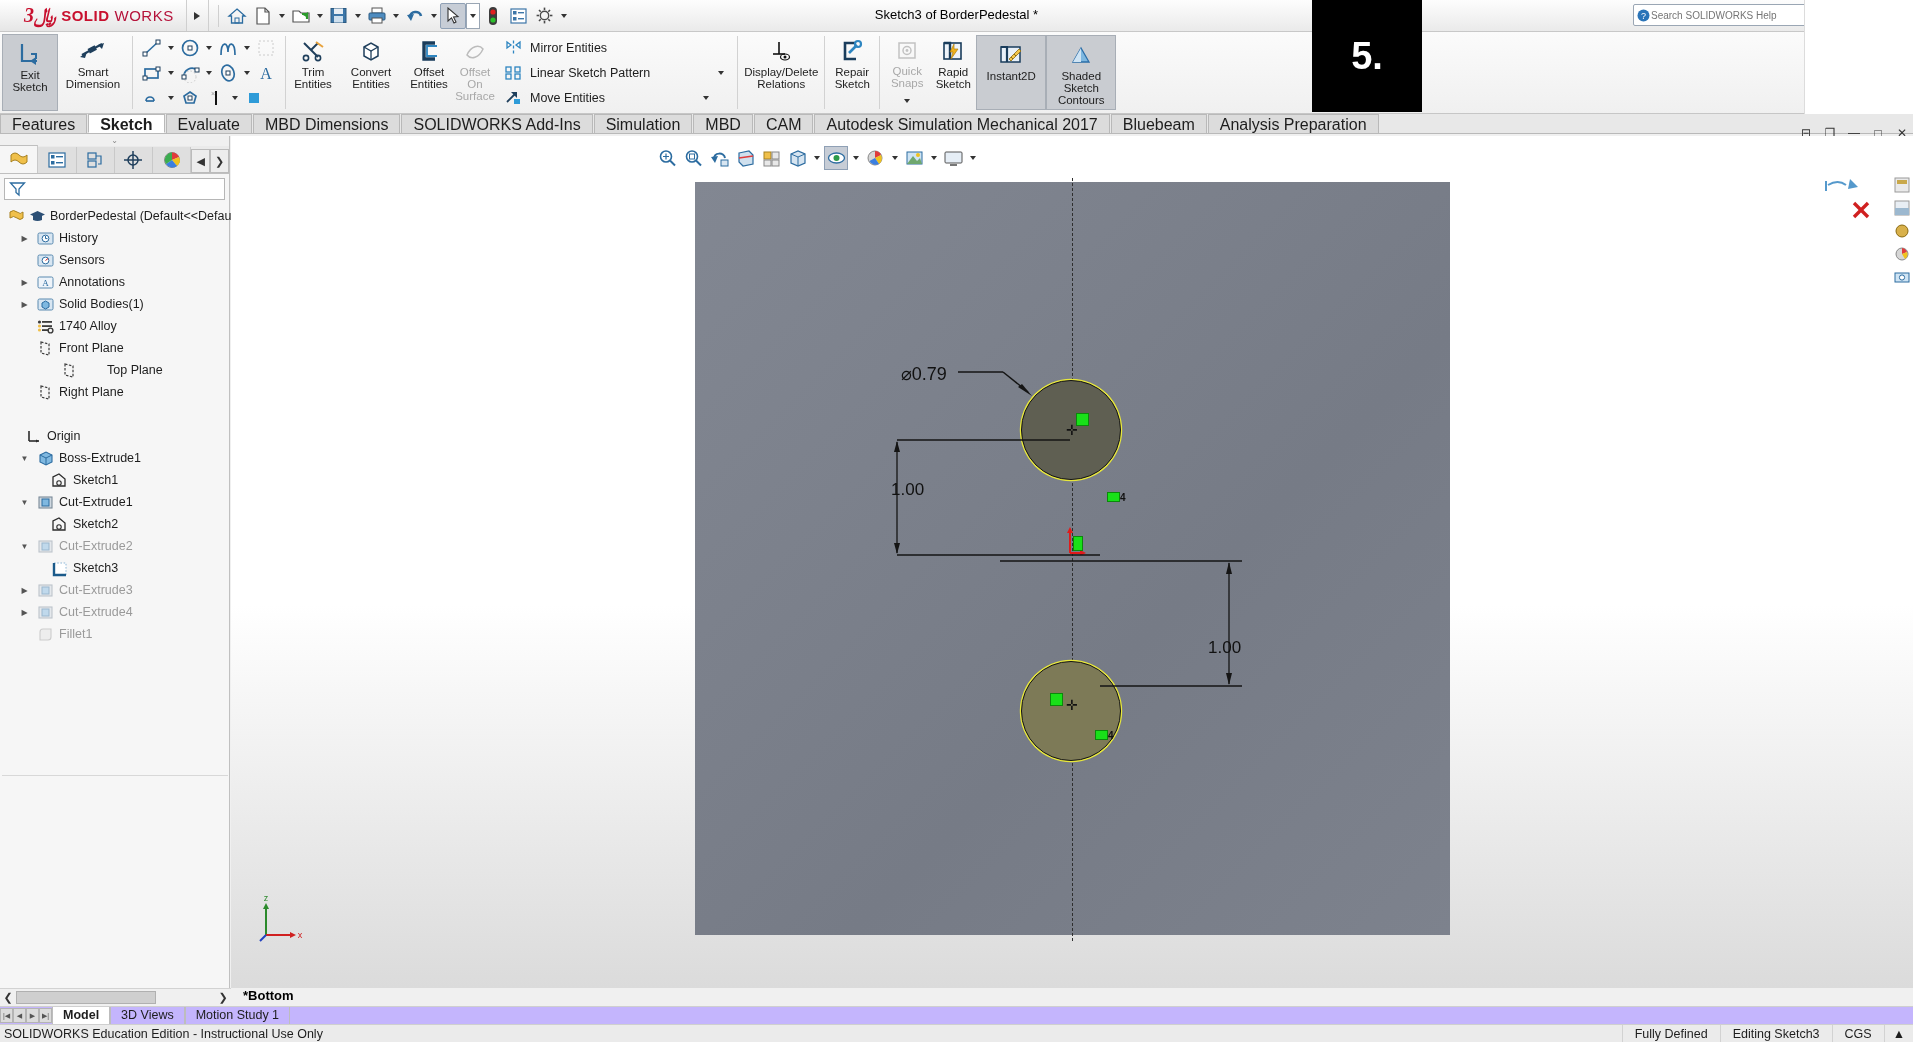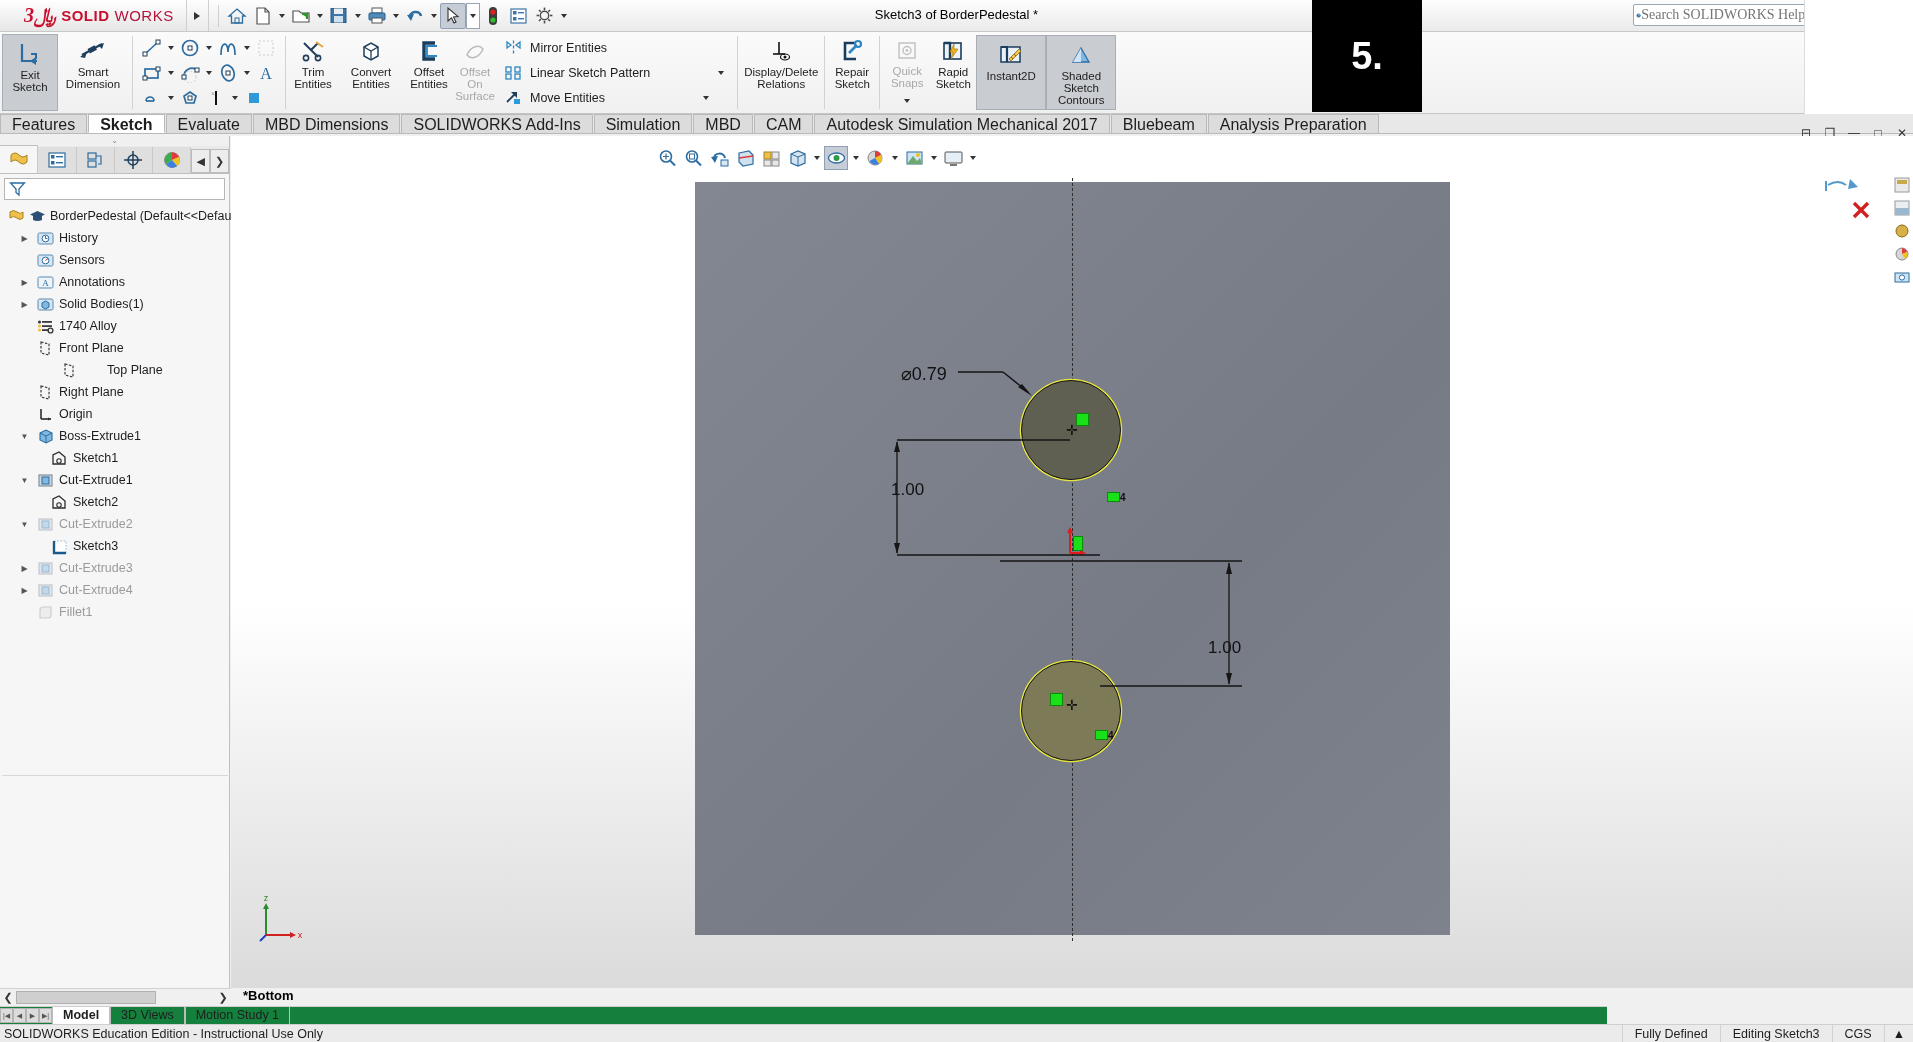--- a/index.html
+++ b/index.html
@@ -31,22 +31,22 @@
                   border-right:3.5px solid transparent; }
   .caret.boxed { border:1px solid #9aa6b4; background:#fff; height:26px; width:14px;}
   .vsep { width:1px; height:22px; background:#cfcfcf; margin:0 5px; }
   .doctitle { position:absolute; left:0; top:0; width:1913px; height:30px; line-height:30px;
               text-align:center; font-size:13px; color:#000; pointer-events:none; }
 
   
   .searchwrap { position:absolute; right:80px; top:4px; width:200px; height:22px;
                 border:1px solid #9aa6b4; background:#fff; display:flex; align-items:center;
                 padding:0 2px; border-radius:2px;}
-  .searchwrap input { border:0; outline:0; flex:1; font-size:14px; color:#444;
-                      font-family:Liberation Serif, serif; }
+  .searchwrap input { border:0; outline:0; flex:1; font-size:10px; color:#444;
+                      font-family:Liberation Sans, sans-serif; }
   .qmark { position:absolute; right:10px; top:5px; font-size:19px; color:#1a5fa8; }
   .usericon { position:absolute; right:38px; top:7px; }
 
   
   .numbox { position:absolute; left:1312px; top:0px; width:110px; height:112px;
             background:#000; color:#fff; font-size:38px; font-weight:bold;
             display:flex; align-items:center; justify-content:center;
             font-family:"Liberation Sans", sans-serif; }
   .whitebox { position:absolute; left:1804px; top:0px; width:109px; height:115px;
               background:#fff; border-left:1px solid #dcdcdc; }
@@ -138,22 +138,22 @@
   
   .rtools { position:absolute; right:0; top:170px; width:22px;
             display:flex; flex-direction:column; gap:3px; align-items:center; }
   .rtool { width:20px; height:20px; display:flex; align-items:center; justify-content:center;}
 
   
   .hscroll { position:absolute; left:0; top:988px; width:231px; height:18px;
              background:#f0f0f0; border-top:1px solid #d2d2d2; display:flex; align-items:center; }
   .hscroll .arw { width:16px; text-align:center; font-size:11px; color:#333;}
   .hscroll .thumb { height:13px; background:#cfcfcf; border:1px solid #b0b0b0;}
-  .doctabs { position:absolute; left:0; top:1006px; width:1607px; height:18px;
-             background:#15803d; border-top:1px solid #cfcfcf; display:flex; align-items:center; }
+  .doctabs { position:absolute; left:0; top:1006px; width:1913px; height:18px;
+             background:#c4b5fd; border-top:1px solid #cfcfcf; display:flex; align-items:center; }
   .navbtn { width:13px; height:15px; border:1px solid #b4b4b4; background:#dcdcdc;
             display:flex; align-items:center; justify-content:center; font-size:7px; color:#555;}
   .dtab { height:17px; line-height:17px; padding:0 10px; font-size:12.5px;
           border-left:1px solid #bdbdbd; border-right:1px solid #bdbdbd; color:#1d1d1d;}
   .dtab.act { background:#fff; font-weight:bold; }
   .statusbar { position:absolute; left:0; top:1024px; width:1913px; height:18px;
                background:#ebebeb; border-top:1px solid #cfcfcf; font-size:12.5px;
                display:flex; align-items:center; color:#1d1d1d; }
   .sb-left { padding-left:4px; }
   .sb-right { position:absolute; right:0; top:0; height:18px; display:flex; align-items:flex-end;}
@@ -737,21 +737,21 @@
       </div>
       <div class="tnode" style="padding-left: 18px;">
         <span class="texp"></span>
         <span class="tico">
           <svg width="17" height="17" viewBox="0 0 17 17">
             <path d="M4 2 L12 4 L12 15 L4 13 Z" fill="none" stroke="#3c3c3c" stroke-width="1.2" stroke-dasharray="2.5 1.5"></path>
           </svg>
         </span>
         <span>Right Plane</span>
       </div>
-      <div class="tnode" style="padding-left: 18px;">
+      <div class="tnode" style="padding-left: 6px; margin-top: 22px;">
         <span class="texp"></span>
         <span class="tico">
           <svg width="17" height="17" viewBox="0 0 17 17">
             <line x1="4" y1="13" x2="4" y2="3" stroke="#2c2c2c" stroke-width="1.6"></line>
             <line x1="4" y1="13" x2="14" y2="13" stroke="#2c2c2c" stroke-width="1.6"></line>
             <polygon points="14,13 11,11.5 11,14.5" fill="#2c2c2c"></polygon>
           </svg>
         </span>
         <span>Origin</span>
       </div>

